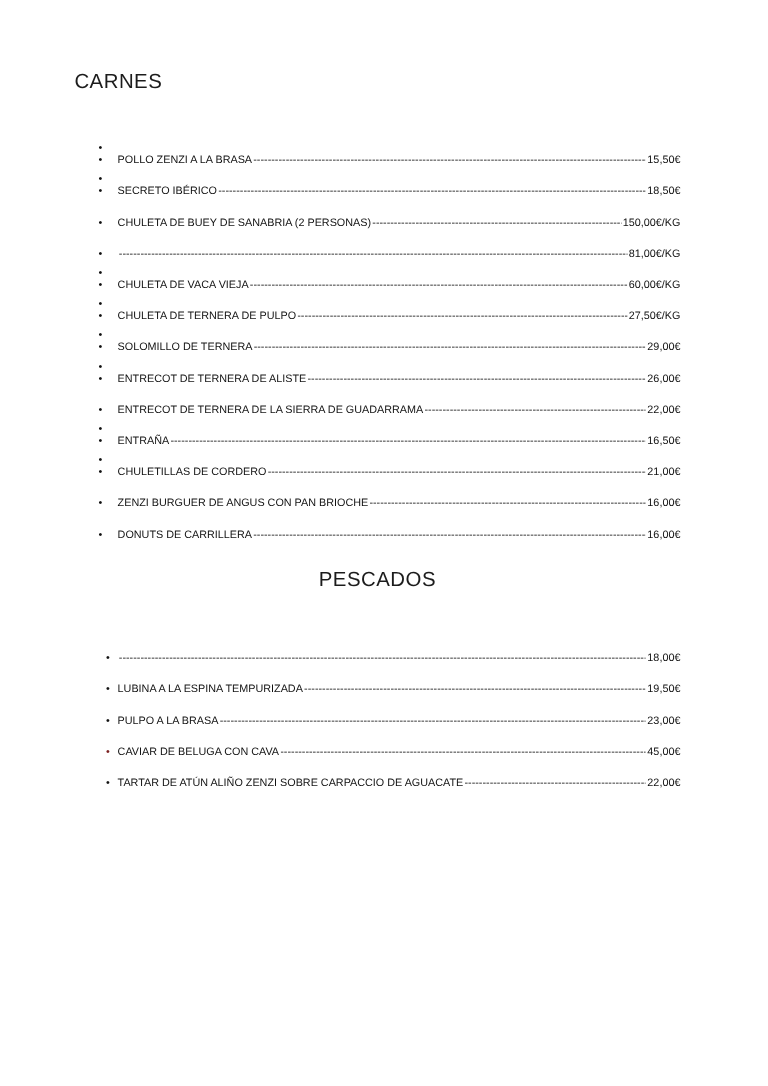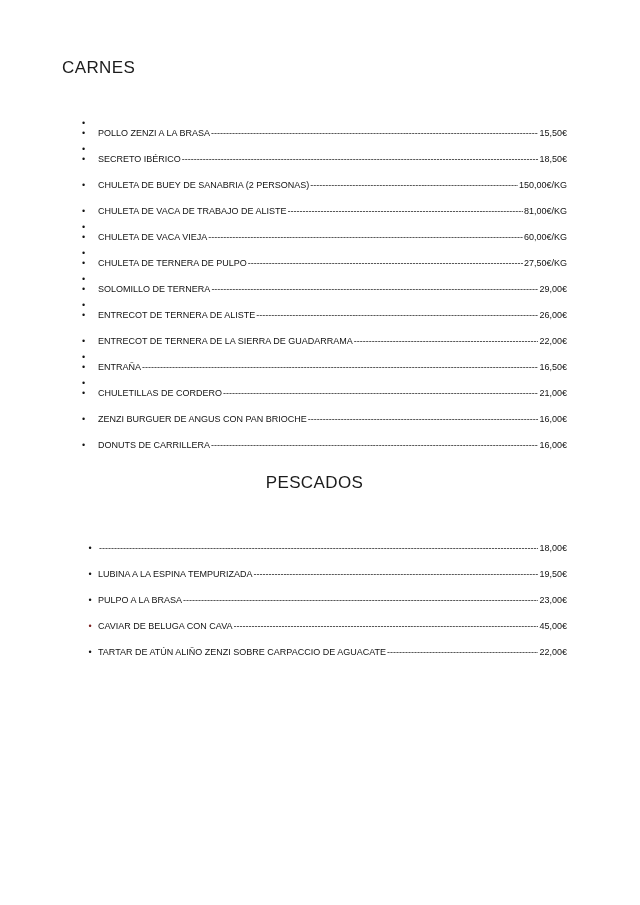--- a/index.html
+++ b/index.html
@@ -81,21 +81,20 @@
           </div>
           <div class="spacer-row"><span class="bullet">•</span></div>
           <div class="menu-row">
             <span class="bullet">•</span>
             <span class="label">CHULETA DE BUEY DE SANABRIA (2 PERSONAS)</span>
             <span class="leader">------------------------------------------------------------------------------------------------------------------------------------------------------------------------------------------------------------------------------------------------------------------------------------------------------------</span>
             <span class="price">150,00€/KG</span>
           </div>
           <div class="menu-row">
             <span class="bullet">•</span>
-            <span class="label">CHULETA DE VACA DE TRABAJO DE ALISTE</span>
             <span class="leader">------------------------------------------------------------------------------------------------------------------------------------------------------------------------------------------------------------------------------------------------------------------------------------------------------------</span>
             <span class="price">81,00€/KG</span>
           </div>
           <div class="menu-row tight">
             <span class="bullet">•</span>
             <span class="label">CHULETA DE VACA VIEJA</span>
             <span class="leader">------------------------------------------------------------------------------------------------------------------------------------------------------------------------------------------------------------------------------------------------------------------------------------------------------------</span>
             <span class="price">60,00€/KG</span>
           </div>
           <div class="spacer-row"><span class="bullet">•</span></div>

